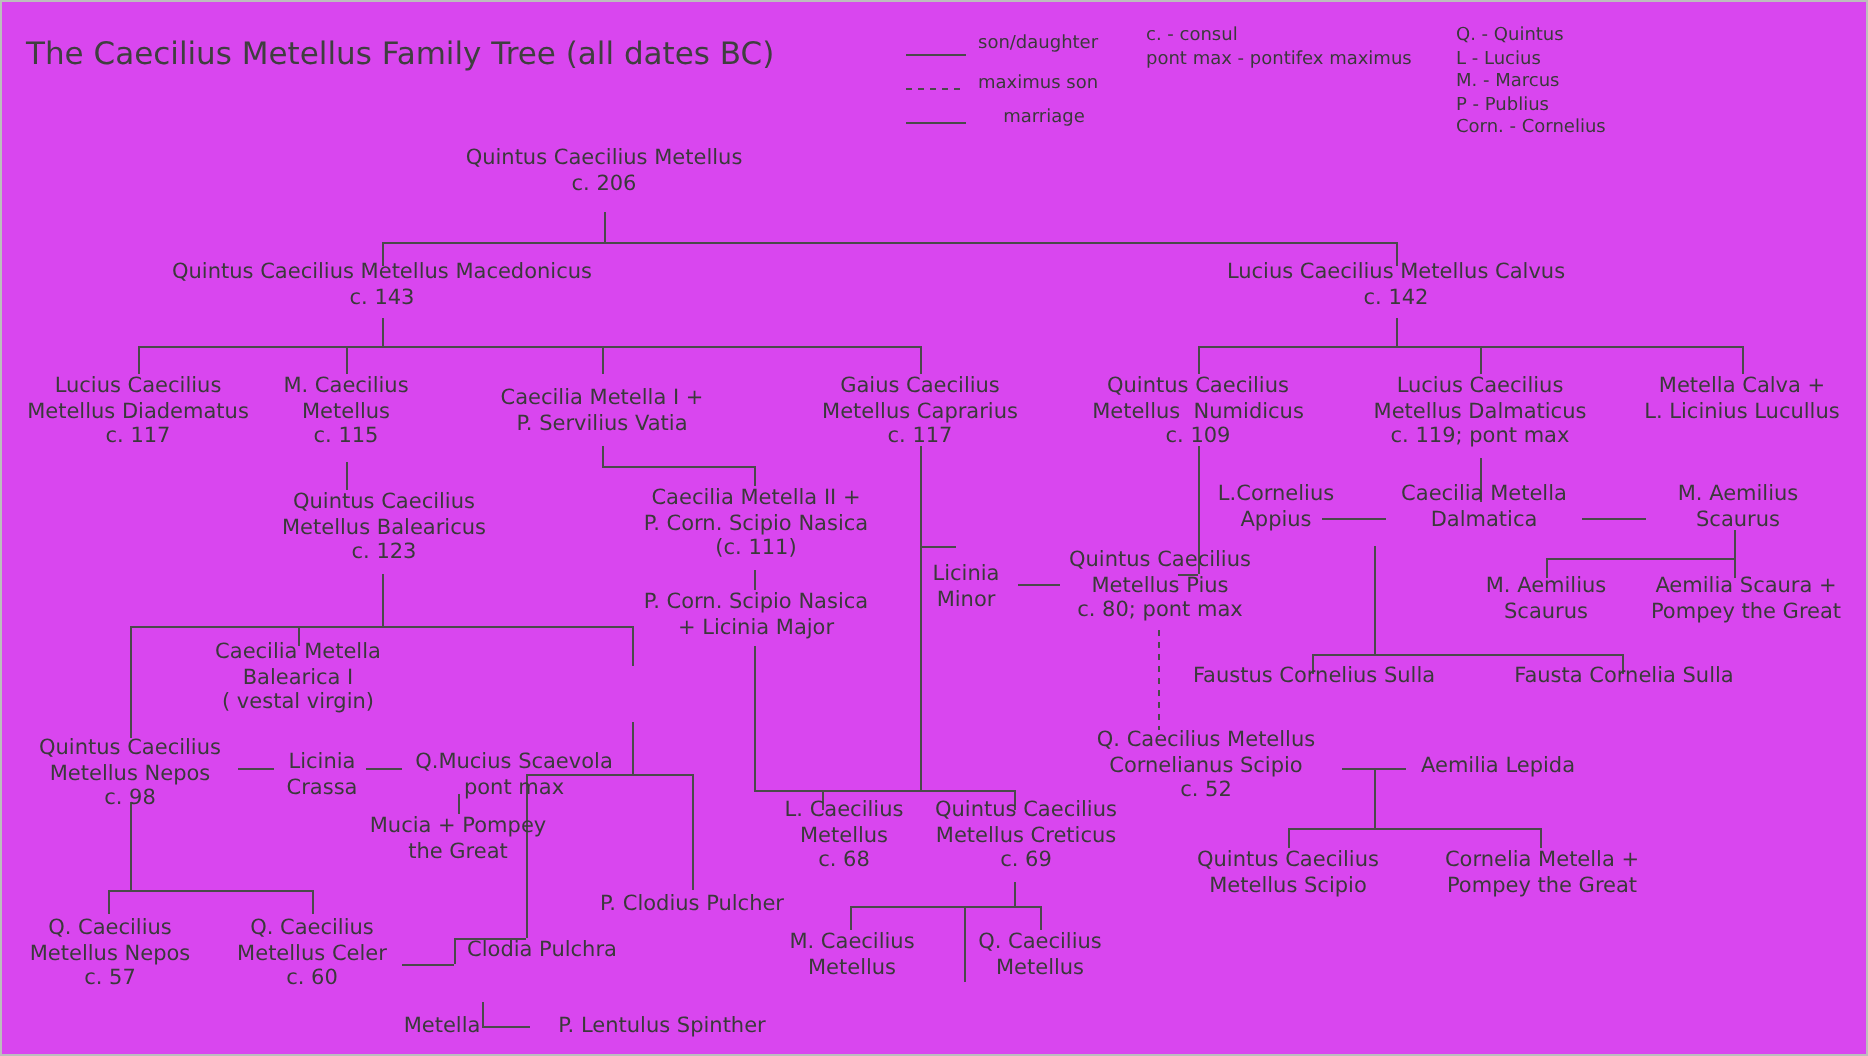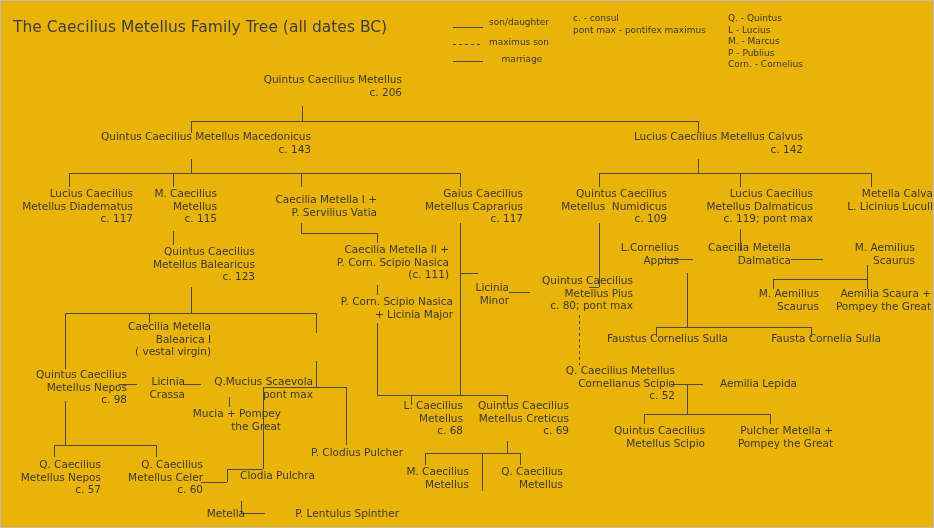--- a/index.html
+++ b/index.html
@@ -2,35 +2,35 @@
 <html><head>
 <meta charset="utf-8">
 <style>
   html,body{margin:0;padding:0;background:#fff;}
   body{font-family:"DejaVu Sans","Liberation Sans",sans-serif;}
   #root{
     position:relative;
     width:934px;height:528px;
     border:1px solid #bdbdbd;
     box-sizing:border-box;
-    background:#eab308;
+    background:#d946ef;
     overflow:hidden;
     color:#3a3a3a;
   }
   .title{
     position:absolute;
     font-size:15.5px;
     color:#3f3f3f;
     white-space:nowrap;
   }
   .node{
     position:absolute;
     font-size:10.5px;
     line-height:12.5px;
-    text-align:right;
+    text-align:center;
     color:#3a3a3a;
     white-space:pre;
   }
   .legend-text{
     position:absolute;
     font-size:9px;
     line-height:11.5px;
     color:#3a3a3a;
     white-space:pre;
   }
@@ -265,21 +265,21 @@
 Metellus Creticus
 c. 69</div>
 
   <div class="node" style="left:530px;top:363px;width:144px;">Q. Caecilius Metellus
 Cornelianus Scipio
 c. 52</div>
   <div class="node" style="left:700px;top:376px;width:96px;">Aemilia Lepida</div>
 
   <div class="node" style="left:582px;top:423px;width:122px;">Quintus Caecilius
 Metellus Scipio</div>
-  <div class="node" style="left:708px;top:423px;width:124px;">Pulcher Metella +
+  <div class="node" style="left:708px;top:423px;width:124px;">Cornelia Metella +
 Pompey the Great</div>
 
   <div class="node" style="left:288px;top:445px;width:114px;">P. Clodius Pulcher</div>
   <div class="node" style="left:8px;top:457px;width:92px;">Q. Caecilius
 Metellus Nepos
 c. 57</div>
   <div class="node" style="left:108px;top:457px;width:94px;">Q. Caecilius
 Metellus Celer
 c. 60</div>
   <div class="node" style="left:226px;top:468px;width:88px;">Clodia Pulchra</div>

